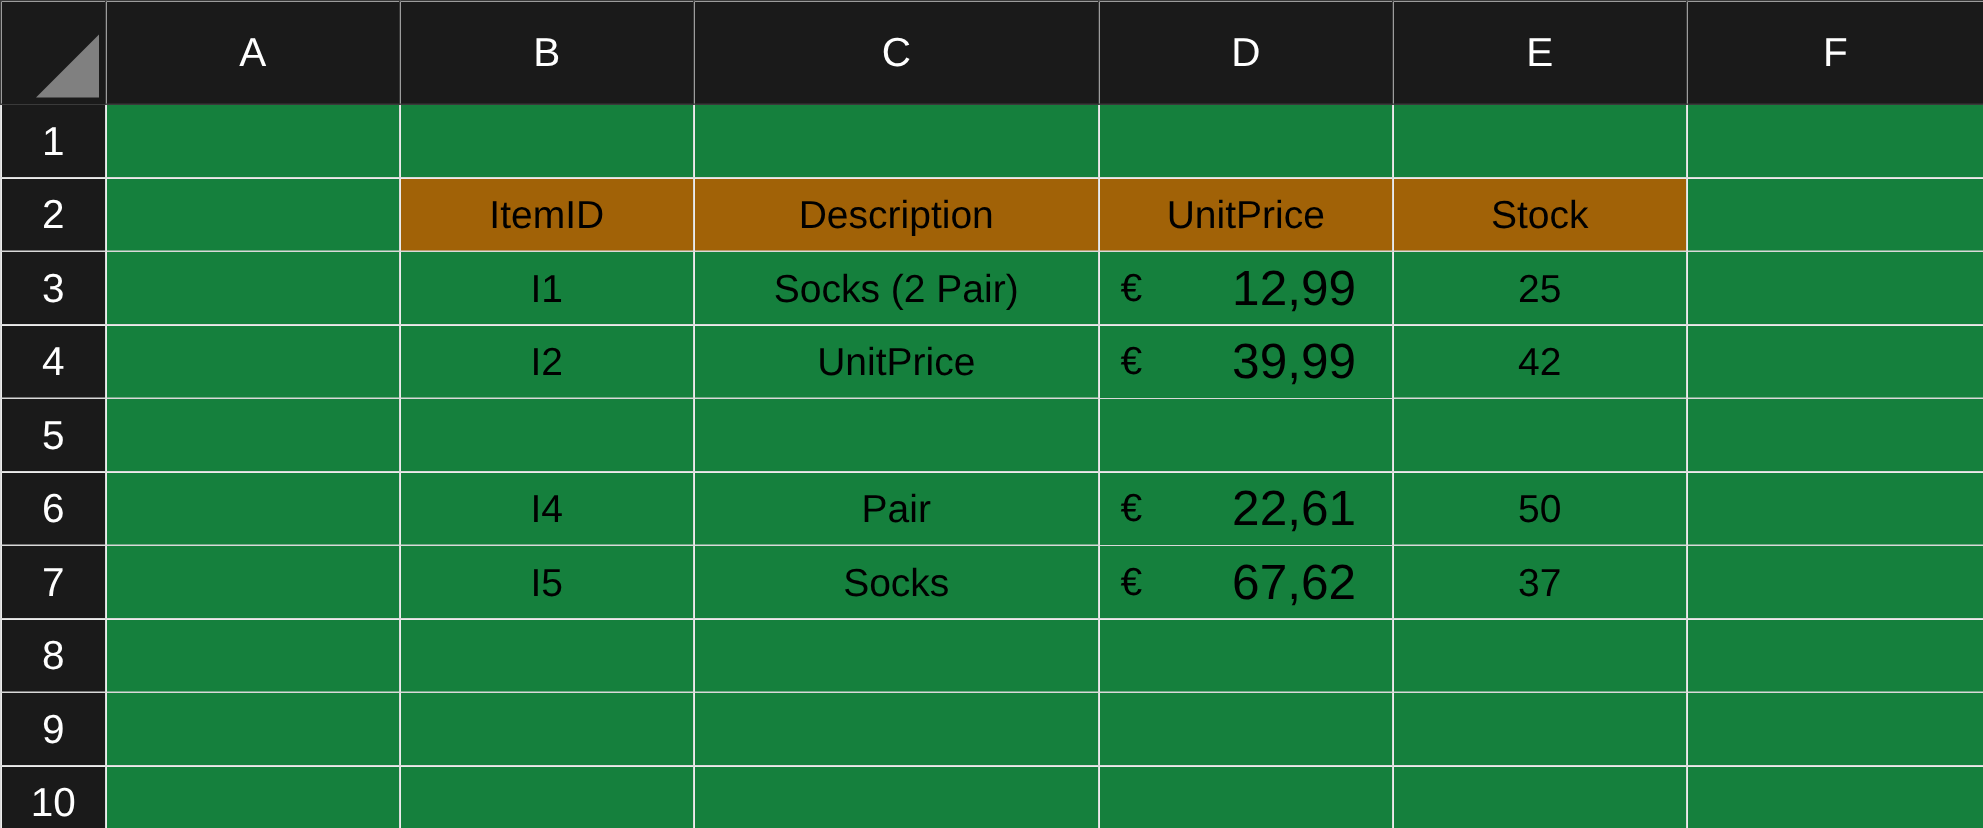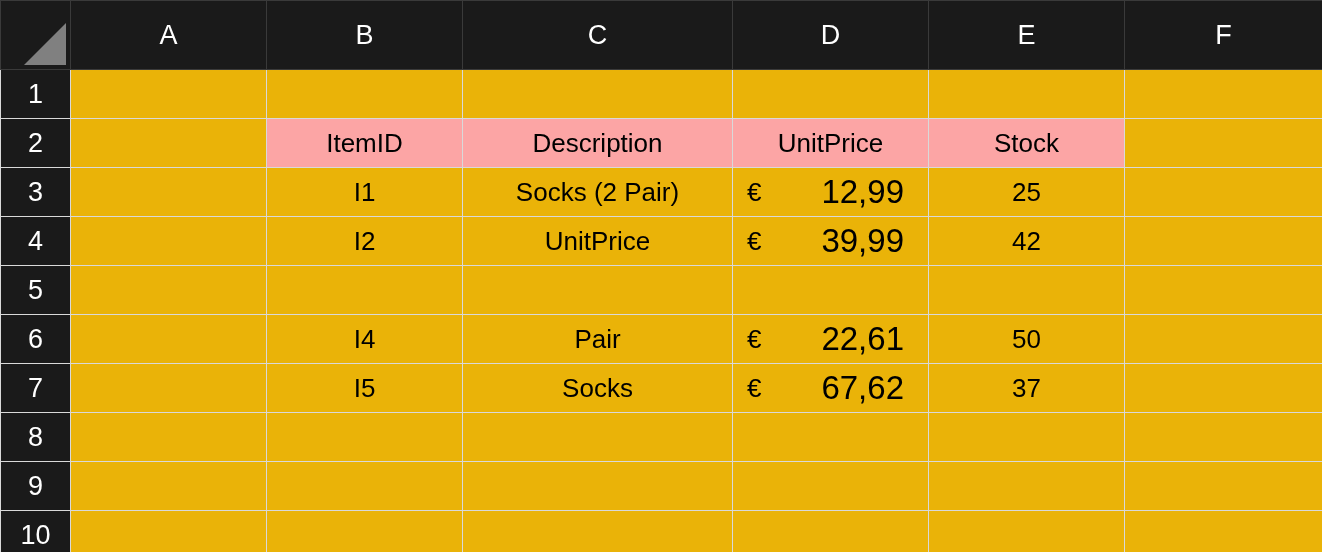--- a/index.html
+++ b/index.html
@@ -61,28 +61,28 @@
   th.corner .tri {
     position: absolute;
     right: 4px;
     bottom: 4px;
     width: 0;
     height: 0;
     border-left: 42px solid transparent;
     border-bottom: 42px solid #808080;
   }
   td.cell {
-    background: #eab308;
+    background: #15803d;
     font-size: 26px;
     color: #000000;
     text-align: center;
     height: 48px;
   }
   td.cell.hdr {
-    background: #fca5a5;
+    background: #a16207;
     font-size: 26px;
   }
   td.cell.money {
     position: relative;
     text-align: right;
     padding-right: 24px;
   }
   td.cell.money .cur {
     position: absolute;
     left: 14px;

